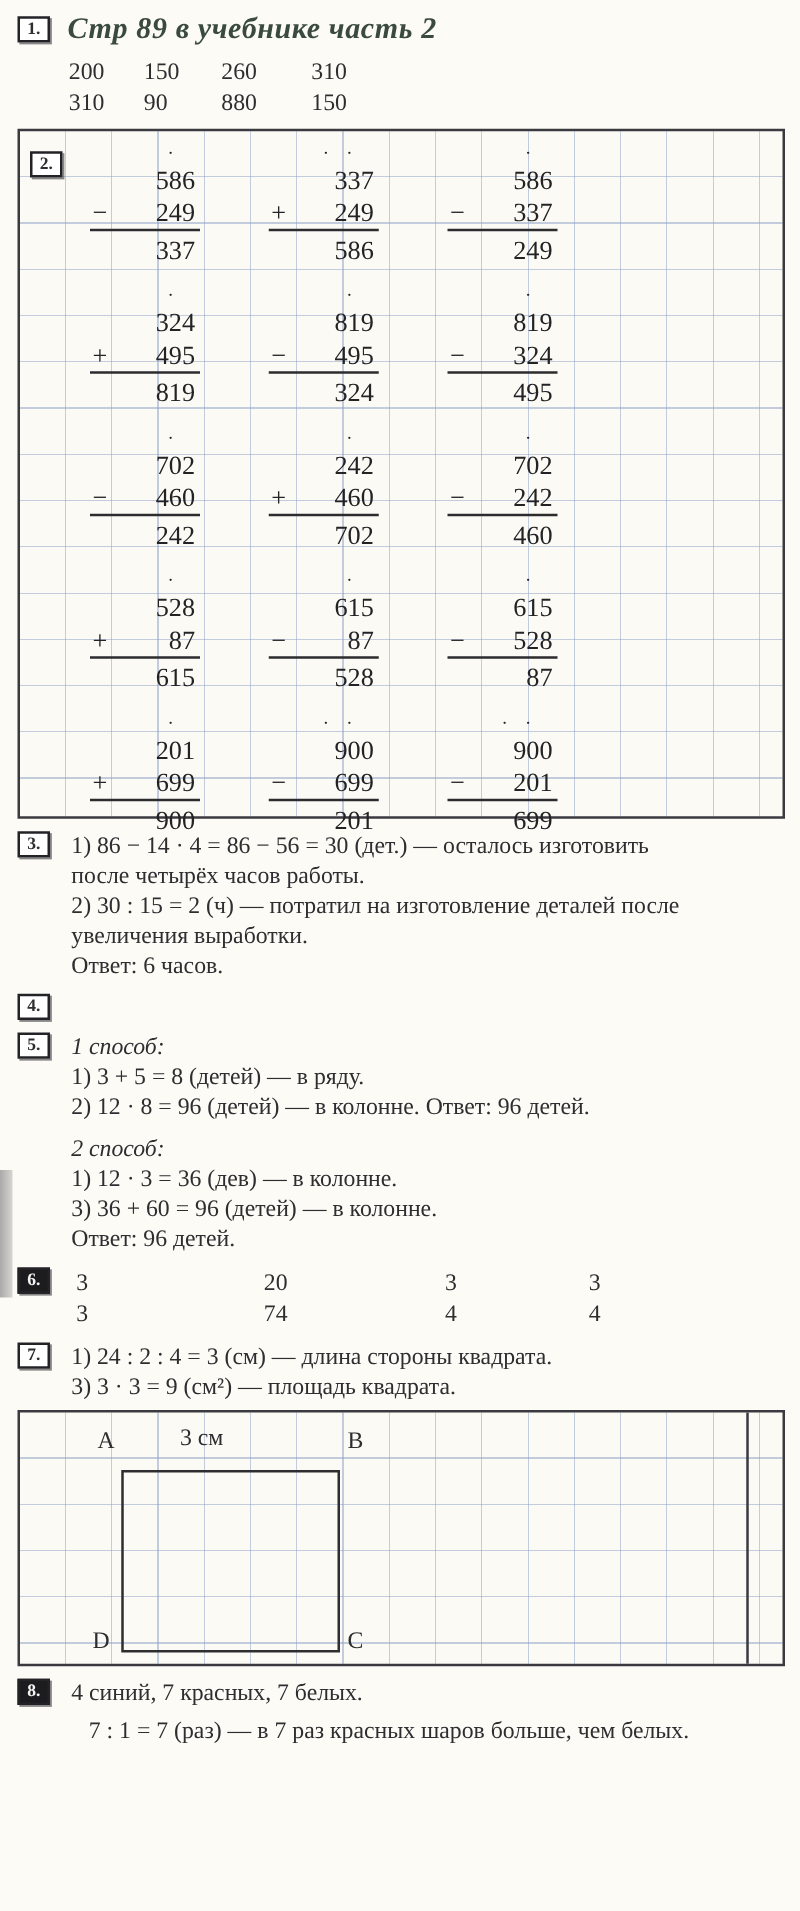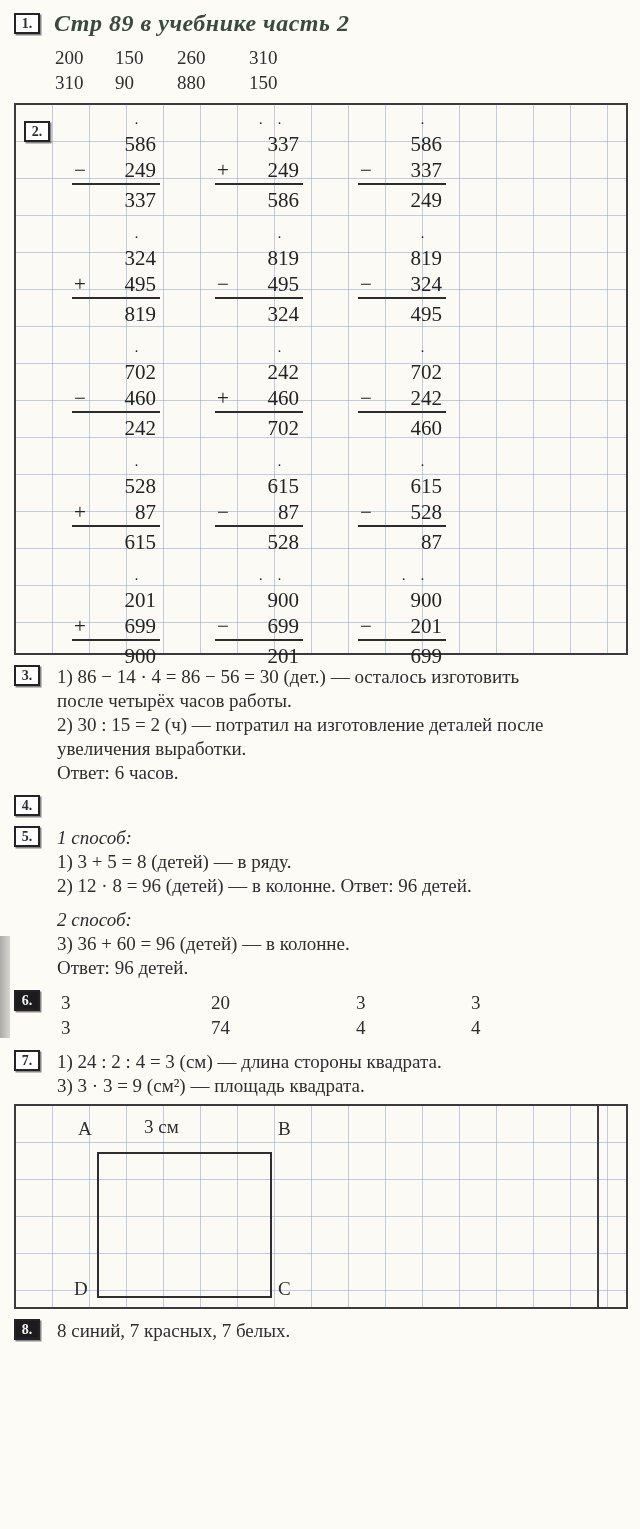--- a/index.html
+++ b/index.html
@@ -209,20 +209,21 @@
   </div>
 
   <div class="task-row">
     <div class="label-box">5.</div>
     <div class="task-content">
       <div class="line way-title">1 способ:</div>
       <div class="line">1) 3 + 5 = 8 (детей) — в ряду.</div>
       <div class="line">2) 12 · 8 = 96 (детей) — в колонне. Ответ: 96 детей.</div>
       <div class="way2">
         <div class="line way-title">2 способ:</div>
+        <div class="line">1) 12 · 3 = 36 (дев) — в колонне.</div>
         <div class="line">3) 36 + 60 = 96 (детей) — в колонне.</div>
         <div class="line">Ответ: 96 детей.</div>
       </div>
     </div>
   </div>
 
   <div class="task-row">
     <div class="label-box dark">6.</div>
     <div class="t6-grid">
       <span>3</span>
@@ -250,18 +251,19 @@
     <div class="fig-label" style="left:128px; top:10px;">3 см</div>
     <div class="fig-label" style="left:262px; top:12px;">B</div>
     <div class="fig-label" style="left:58px; top:172px;">D</div>
     <div class="fig-label" style="left:262px; top:172px;">C</div>
     <div class="fig-inner-margin"></div>
   </div>
 
   <div class="task-row">
     <div class="label-box dark">8.</div>
     <div class="task-content t8-content">
-      <div class="line">8 синий, 7 красных, 7 белых.</div>
+      <div class="line">4 синий, 7 красных, 7 белых.</div>
+      <div class="line line3">7 : 1 = 7 (раз) — в 7 раз красных шаров больше, чем белых.</div>
     </div>
   </div>
 
   <div class="scan-artifact"></div>
 </div>
 
 </body></html>

